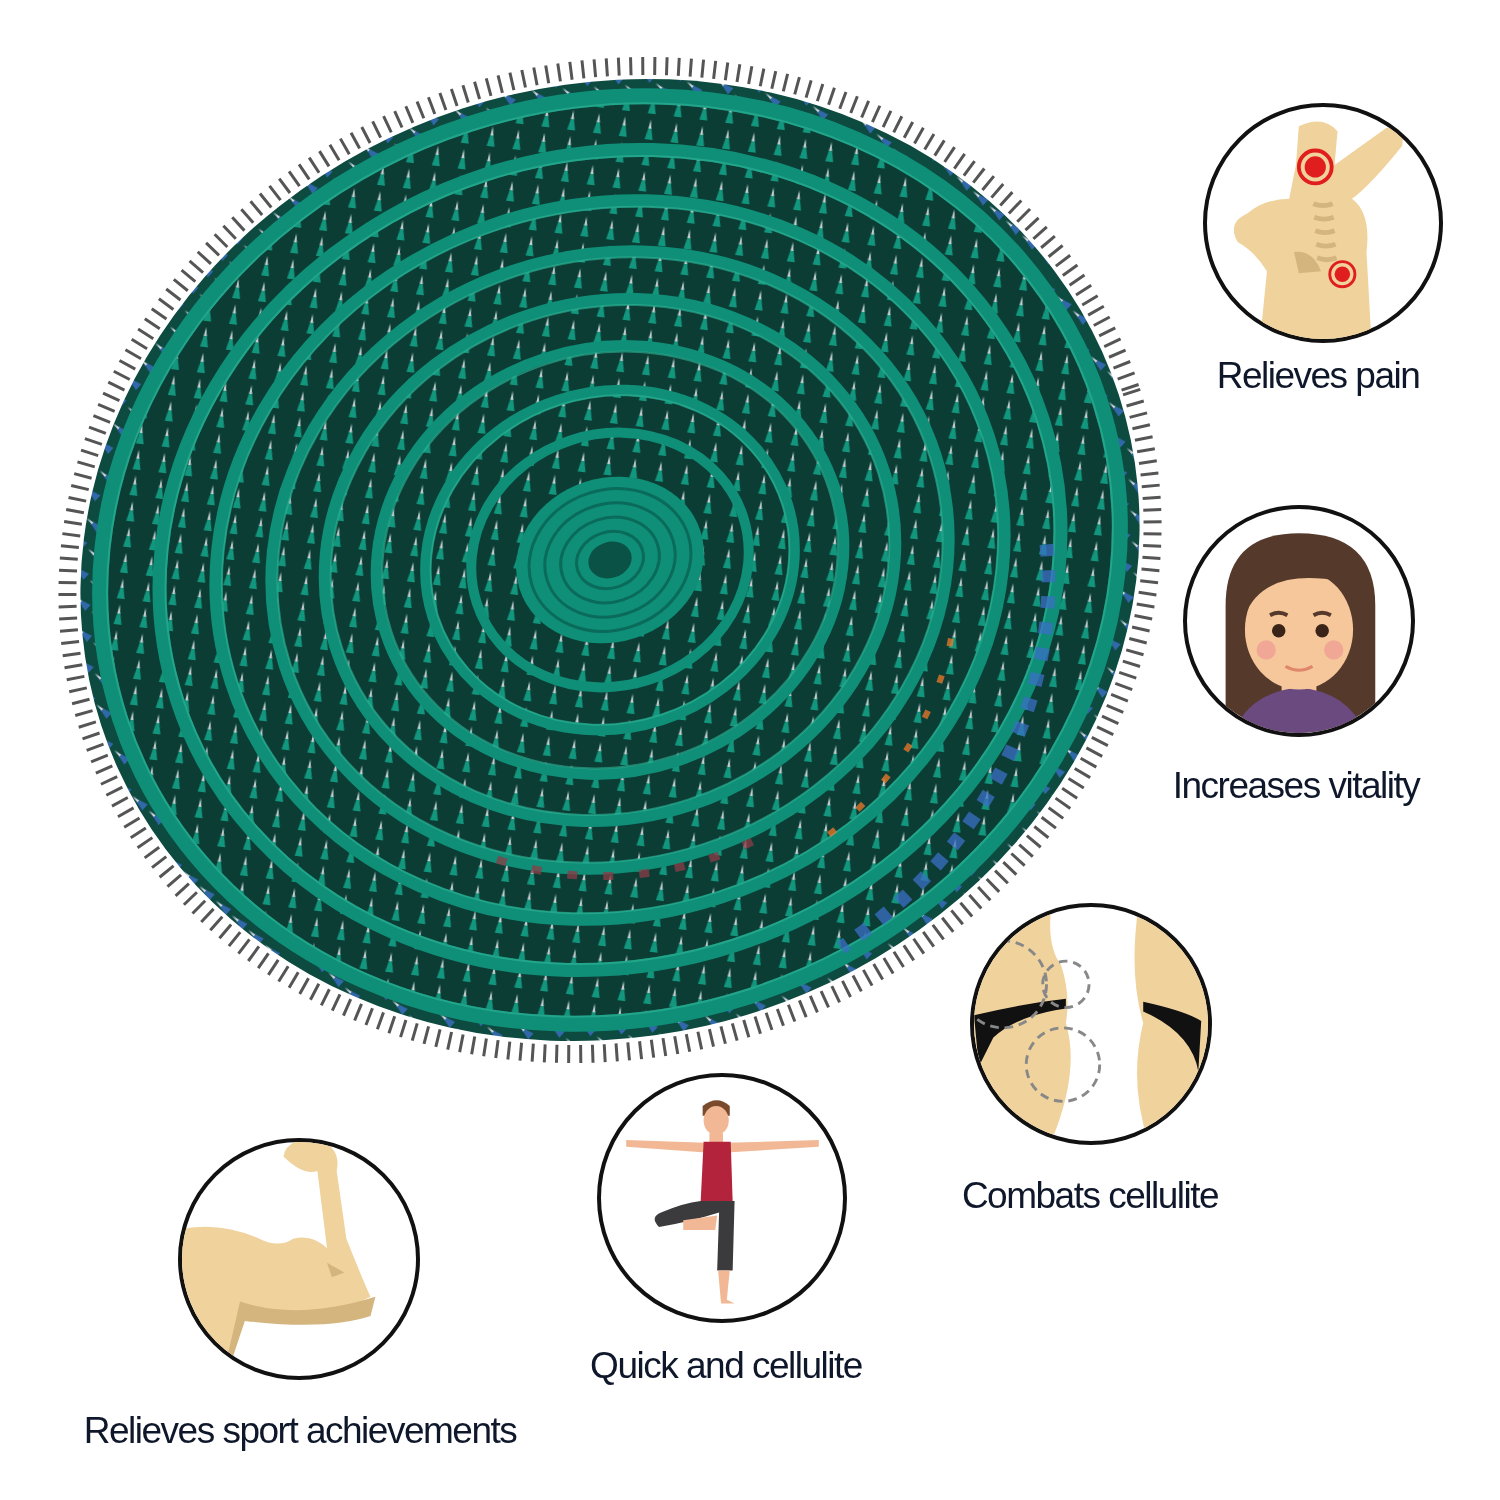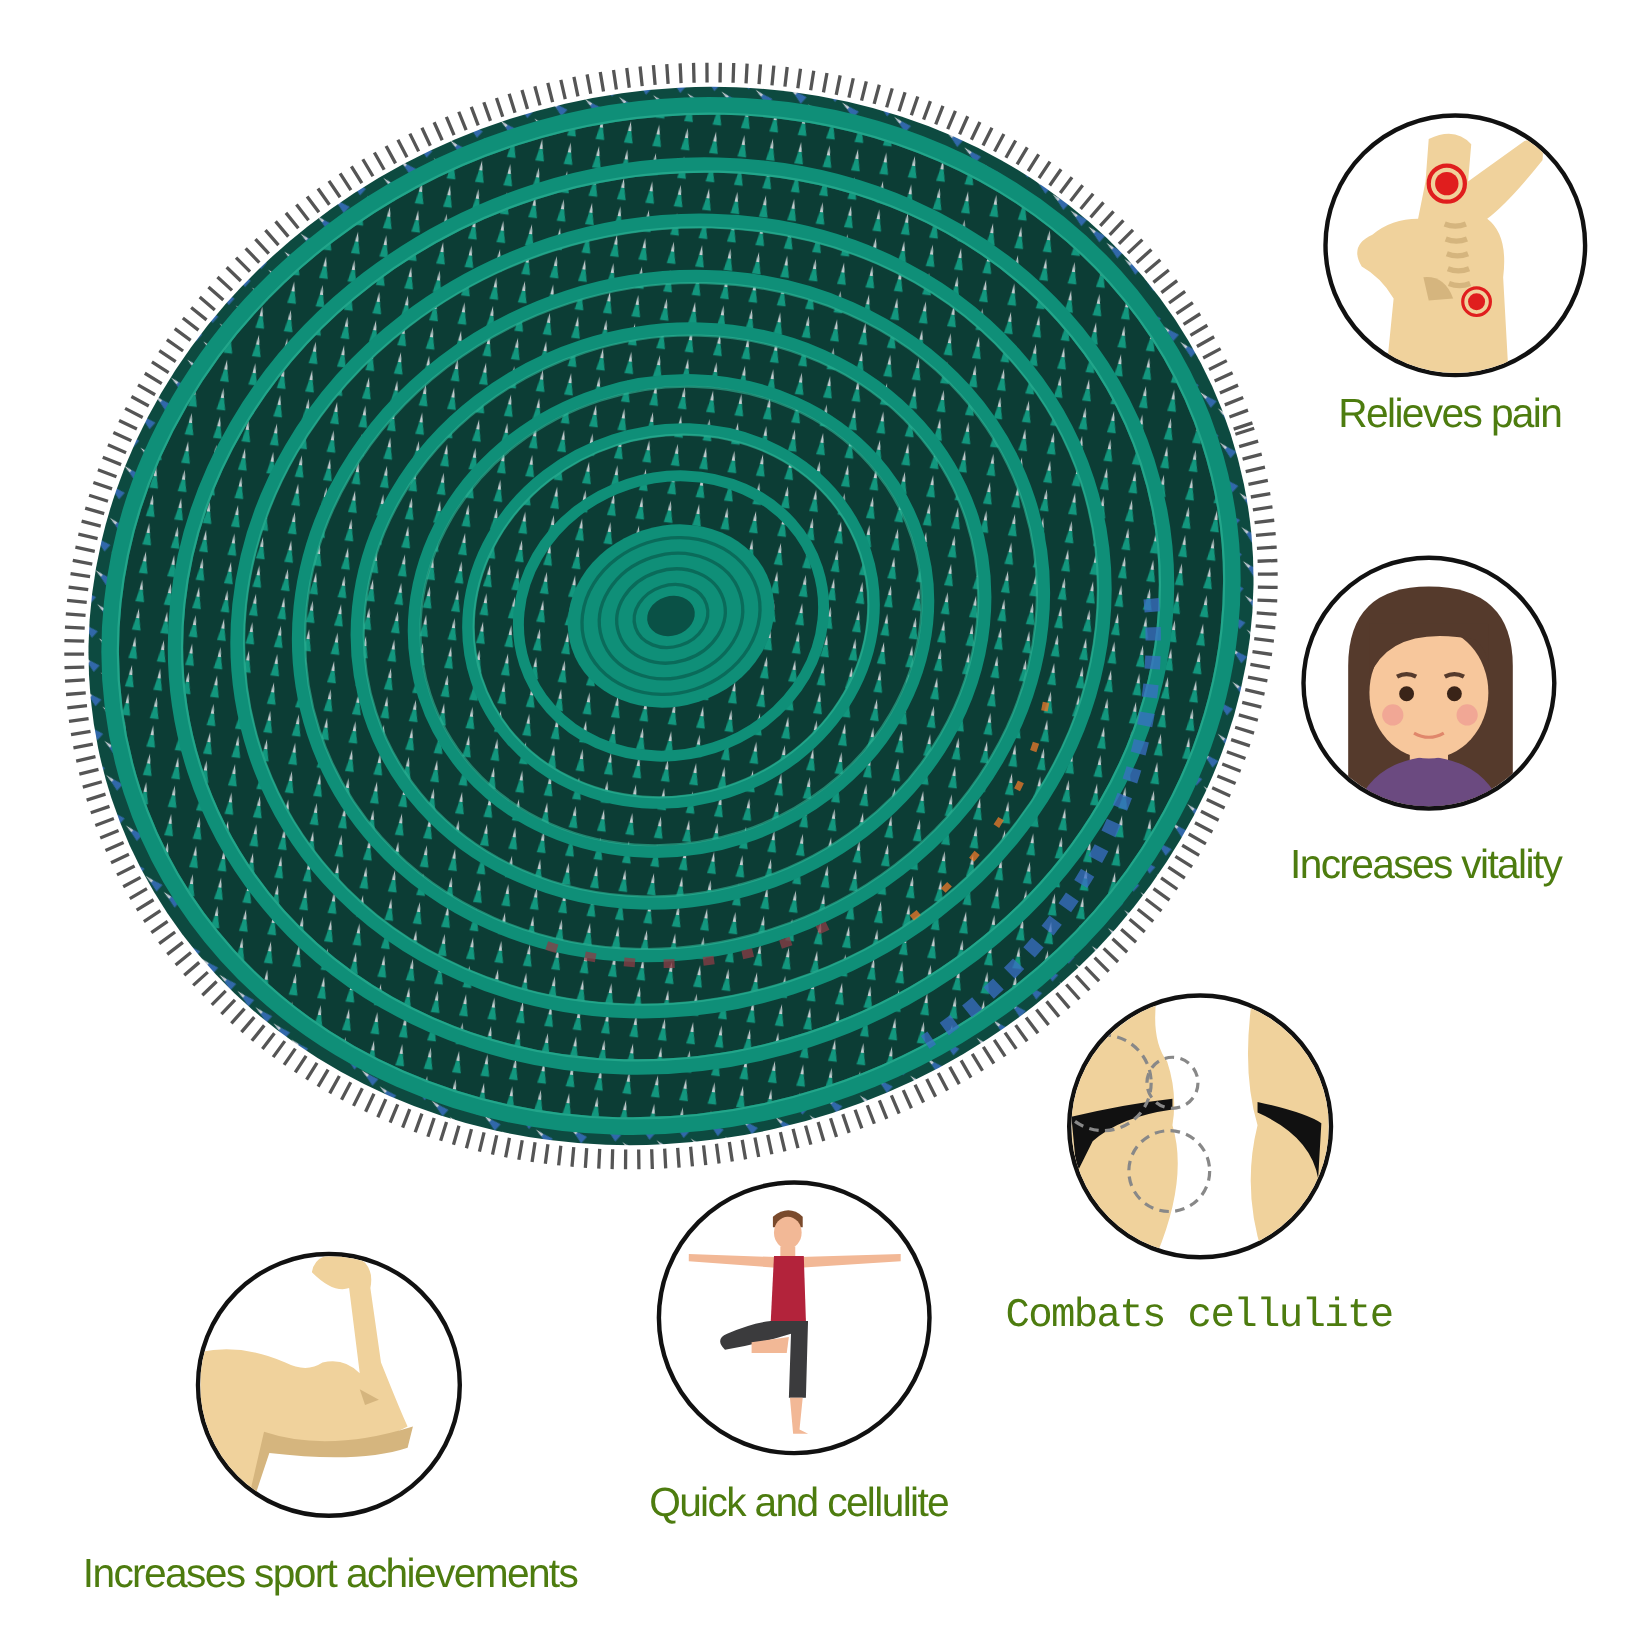--- a/index.html
+++ b/index.html
@@ -3,21 +3,21 @@
   <meta charset="utf-8">
   <style>
     html, body { margin: 0; padding: 0; background: #ffffff; }
     body { width: 1500px; height: 1500px; position: relative; overflow: hidden;
            font-family: "Liberation Sans", "DejaVu Sans", sans-serif; }
     .mat { position: absolute; left: 40px; top: 40px; width: 1140px; height: 1080px; }
     .badge { position: absolute; text-align: center; }
     .badge .circle { position: absolute; border: 4px solid #111; border-radius: 50%;
                      background: #fff; overflow: hidden; box-sizing: border-box; }
     .badge .circle svg { width: 100%; height: 100%; display: block; }
-    .label { position: absolute; color: #4d7c0f; font-size: 37px; letter-spacing: -1.5px;
+    .label { position: absolute; color: #0f172a; font-size: 37px; letter-spacing: -1.5px;
              white-space: nowrap; transform: translateX(-50%); }
   </style>
 </head>
 <body>
 
 <div class="mat">
   <svg viewBox="0 0 1140 1080" xmlns="http://www.w3.org/2000/svg">
     <defs>
       <pattern id="spikes" width="26" height="26" patternUnits="userSpaceOnUse" patternTransform="rotate(25)">
         <rect width="26" height="26" fill="#0c3d35"></rect>
@@ -121,21 +121,21 @@
       <path d="M170 0 L242 0 L242 242 L180 242 Q160 180 175 120 Q160 70 170 0 Z" fill="#f0d29c"></path>
       <path d="M0 112 Q50 100 95 95 L95 105 Q45 112 20 135 L5 165 Z" fill="#111"></path>
       <path d="M175 98 Q220 108 235 118 L232 170 Q225 130 175 108 Z" fill="#111"></path>
       <g fill="none" stroke="#888" stroke-width="3" stroke-dasharray="9 6">
         <circle cx="30" cy="80" r="45"></circle>
         <circle cx="95" cy="80" r="24"></circle>
         <circle cx="92" cy="163" r="38"></circle>
       </g>
     </svg>
   </div>
-  <div class="label" style="left:1090px;top:1175px;font-family:Liberation Mono, monospace;">Combats cellulite</div>
+  <div class="label" style="left:1090px;top:1175px;">Combats cellulite</div>
 </div>
 
 <div class="badge">
   <div class="circle" style="left:597px;top:1073px;width:250px;height:250px;">
     <svg viewBox="0 0 250 250">
       <path d="M105 30 q15 -12 28 0 l0 10 l-28 0 z" fill="#7a4a2c"></path>
       <ellipse cx="119" cy="45" rx="13" ry="15" fill="#f2b896"></ellipse>
       <rect x="112" y="58" width="14" height="10" fill="#f2b896"></rect>
       <path d="M26 65 L108 68 L108 78 L26 72 Z" fill="#f2b896"></path>
       <path d="M130 68 L225 65 L225 72 L130 78 Z" fill="#f2b896"></path>
@@ -149,14 +149,14 @@
 </div>
 
 <div class="badge">
   <div class="circle" style="left:178px;top:1138px;width:242px;height:242px;">
     <svg viewBox="0 0 242 242">
       <path d="M0 90 Q40 82 80 100 Q100 110 115 100 Q135 95 150 110 L140 30 Q125 35 105 15 Q108 -5 140 -2 Q165 5 160 30 L170 100 Q190 150 195 160 Q150 185 60 180 L45 230 L0 242 Z" fill="#f0d29c"></path>
       <path d="M60 165 Q120 185 200 160 L195 180 Q150 195 65 185 L50 230 L45 230 Z" fill="#d5b57e"></path>
       <path d="M150 125 L168 135 L155 140 Z" fill="#d5b57e"></path>
     </svg>
   </div>
-  <div class="label" style="left:300px;top:1410px;">Increases sport achievements</div>
+  <div class="label" style="left:300px;top:1410px;">Relieves sport achievements</div>
 </div>
 
 </body></html>

